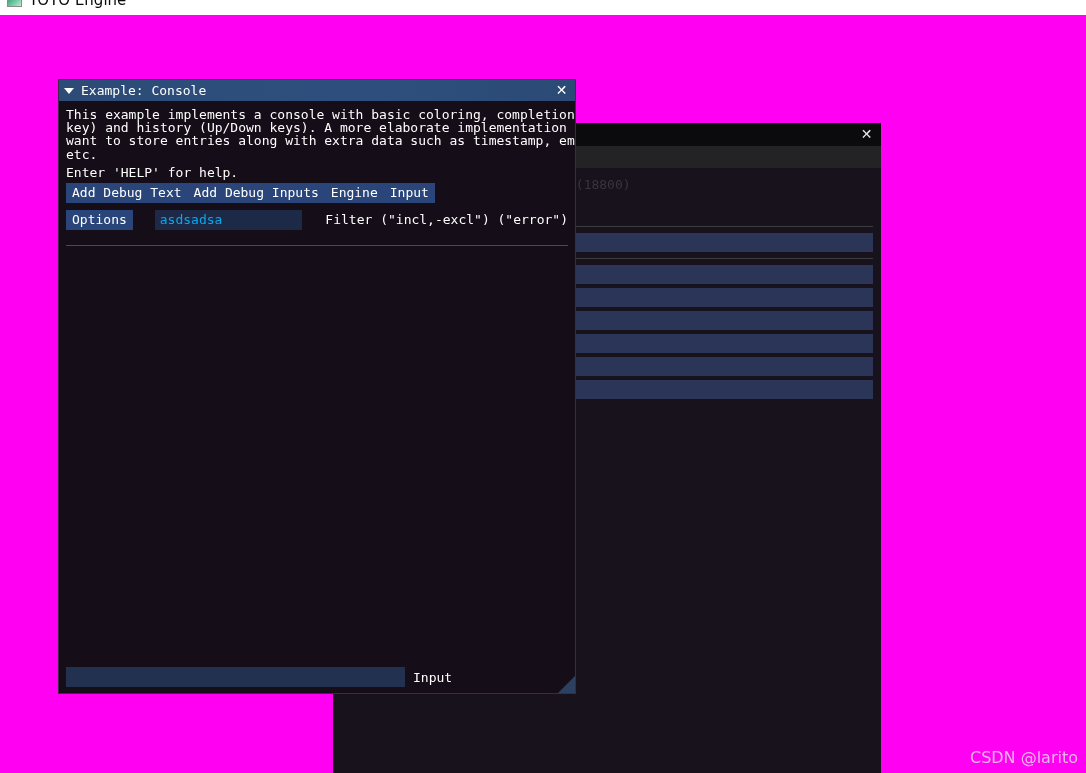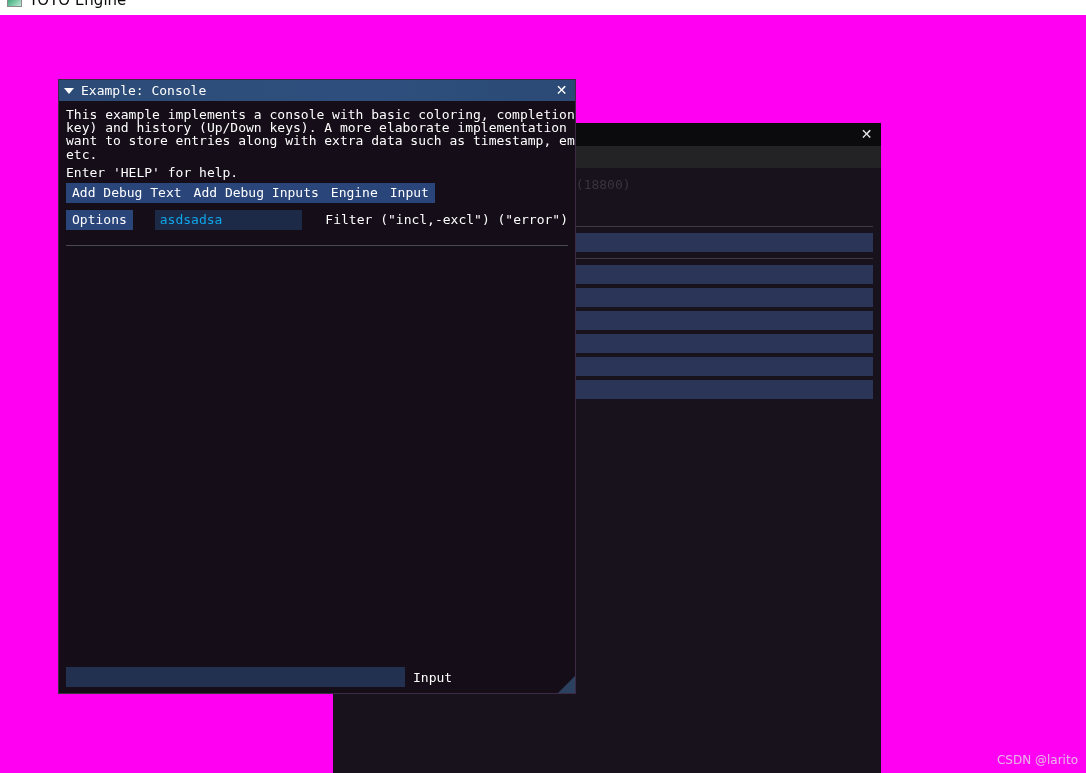--- a/index.html
+++ b/index.html
@@ -319,21 +319,21 @@
     border-bottom: 17px solid #2c4160;
     border-left: 17px solid transparent;
   }
 
   
   #watermark {
     position: absolute;
     right: 8px;
     bottom: 6px;
     font-family: "DejaVu Sans", sans-serif;
-    font-size: 12px;
+    font-size: 16px;
     color: #e3d4e8;
     white-space: nowrap;
     opacity: 0.85;
   }
 </style>
 </head>
 <body>
 
 <div id="app-root">
 

